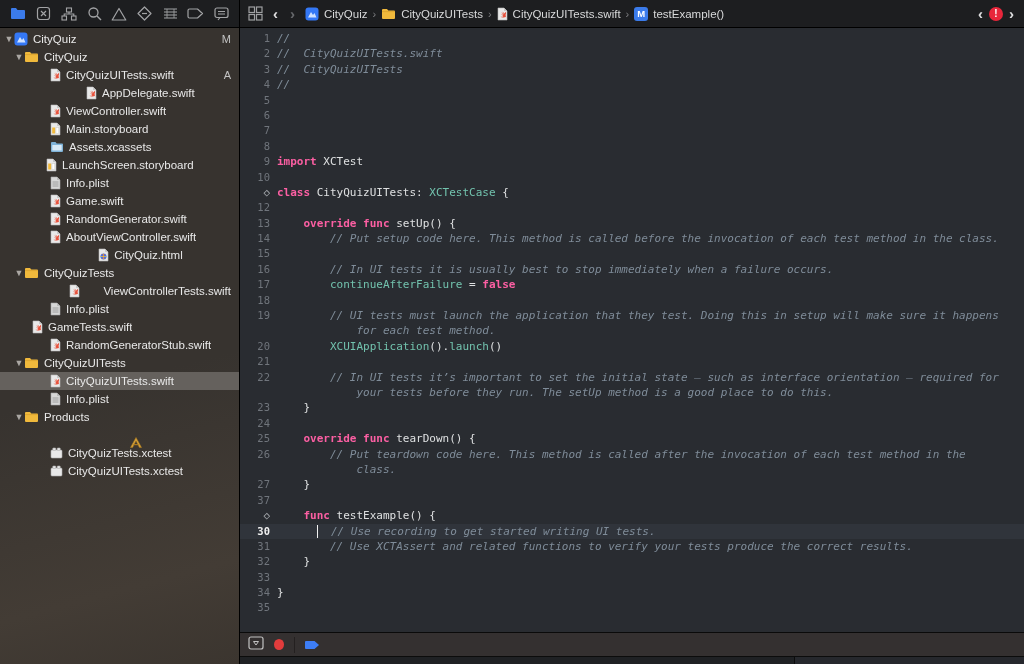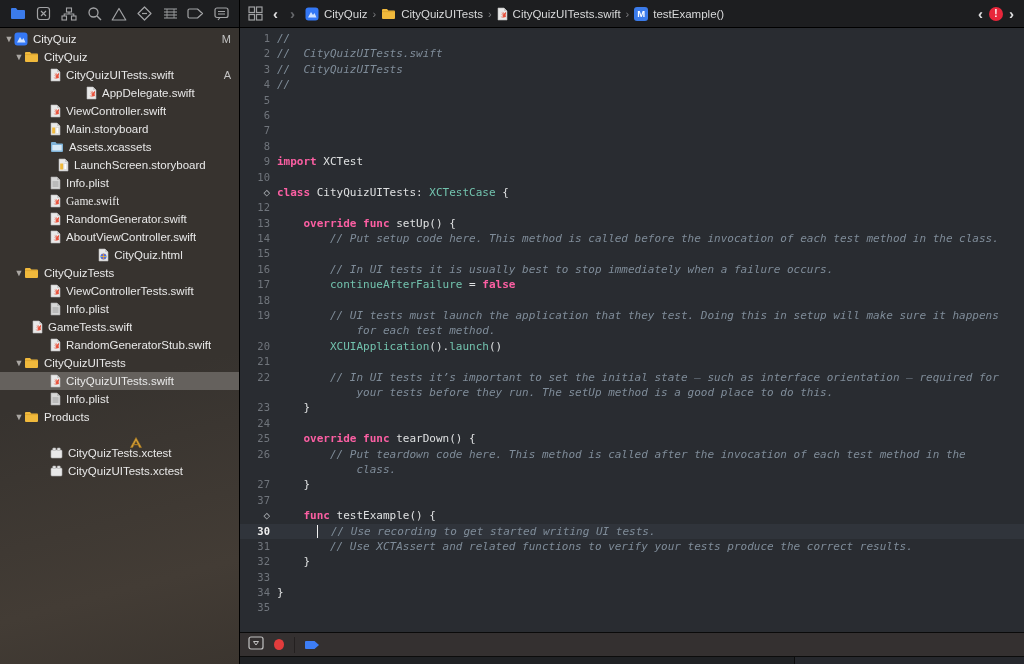--- a/index.html
+++ b/index.html
@@ -260,21 +260,21 @@
         <div class="srow" style="padding-left: 40px;">
           <span class="tri"></span>
           <span class="ficon">
             <svg width="14" height="12" viewBox="0 0 14 12">
               <path d="M1 2 a1 1 0 0 1 1-1 h3.5 l1.2 1.5 H12 a1 1 0 0 1 1 1 v6.5 a1 1 0 0 1 -1 1 H2 a1 1 0 0 1 -1 -1 Z" fill="#7fb3d8"></path>
               <rect x="2.3" y="4" width="9.4" height="5.5" rx="0.5" fill="#d8e9f5"></rect>
             </svg>
           </span>
           <span class="slabel">Assets.xcassets</span>
         </div>
-        <div class="srow" style="padding-left: 48px; align-items: center;">
+        <div class="srow" style="padding-left: 36px; align-items: center;">
           <span class="tri"></span>
           <span class="ficon">
             <svg width="11" height="14" viewBox="0 0 11 14">
               <path d="M1 1 h6 l3 3 v9 H1 Z" fill="#e9e9e9" stroke="#b9b9b9" stroke-width="0.6"></path>
               <path d="M7 1 l3 3 h-3 Z" fill="#c9c9c9"></path>
               <rect x="2.2" y="5.5" width="3" height="6" fill="#f0b93c"></rect>
               <rect x="6" y="5.5" width="2.8" height="6" fill="#fff" stroke="#c9c9c9" stroke-width="0.5"></rect>
             </svg>
           </span>
           <span class="slabel">LaunchScreen.storyboard</span>
@@ -283,21 +283,21 @@
           <span class="tri"></span>
           <span class="ficon">
             <svg width="11" height="14" viewBox="0 0 11 14">
               <path d="M1 1 h6 l3 3 v9 H1 Z" fill="#d7d7d7" stroke="#aaa" stroke-width="0.6"></path>
               <path d="M7 1 l3 3 h-3 Z" fill="#b9b9b9"></path>
               <path d="M2.5 6 h6 M2.5 8 h6 M2.5 10 h6" stroke="#8f8f8f" stroke-width="0.8"></path>
             </svg>
           </span>
           <span class="slabel">Info.plist</span>
         </div>
-        <div class="srow" style="padding-left: 40px; font-family: Liberation Serif, serif;">
+        <div class="srow" style="padding-left: 40px;">
           <span class="tri"></span>
           <span class="ficon">
             <svg width="11" height="14" viewBox="0 0 11 14">
               <path d="M1 1 h6 l3 3 v9 H1 Z" fill="#e9e9e9" stroke="#b9b9b9" stroke-width="0.6"></path>
               <path d="M7 1 l3 3 h-3 Z" fill="#c9c9c9"></path>
               <path d="M3 9.5 c2 1.6 4.4 1.3 5.2 0.2 c0.5 0.6 0.9 0.6 1 0.9 c-0.5-1.5-0.2-1.7-0.7-2.6 c1-1.6 0.3-3.2 0.3-3.2 s-0.5 1-1.3 1.6 c-0.9-1-2.3-1.9-2.3-1.9 l1.9 2.6 c-1.2-0.6-2.9-2-2.9-2 l2.4 3 c-1.2-0.3-2.6-1.5-2.6-1.5 c0.6 1.2 2.3 2.6 2.3 2.6 c-1.1 0.6-2.4 0.6-3.3 0.3 Z" fill="#e8503a"></path>
             </svg>
           </span>
           <span class="slabel">Game.swift</span>
         </div>
@@ -339,21 +339,21 @@
         <div class="srow" style="padding-left: 14px;">
           <span class="tri">▼</span>
           <span class="ficon">
             <svg width="15" height="12" viewBox="0 0 15 12">
               <path d="M1 2 a1 1 0 0 1 1-1 h4 l1.3 1.6 H13 a1 1 0 0 1 1 1 v6.4 a1 1 0 0 1 -1 1 H2 a1 1 0 0 1 -1 -1 Z" fill="#f0b93c"></path>
               <path d="M1 3.6 h13" stroke="#d9a22c" stroke-width="0.8"></path>
             </svg>
           </span>
           <span class="slabel">CityQuizTests</span>
         </div>
-        <div class="srow" style="padding-left: 40px;">
+        <div class="srow" style="padding-left: 40px; justify-content: space-between;">
           <span class="tri"></span>
           <span class="ficon">
             <svg width="11" height="14" viewBox="0 0 11 14">
               <path d="M1 1 h6 l3 3 v9 H1 Z" fill="#e9e9e9" stroke="#b9b9b9" stroke-width="0.6"></path>
               <path d="M7 1 l3 3 h-3 Z" fill="#c9c9c9"></path>
               <path d="M3 9.5 c2 1.6 4.4 1.3 5.2 0.2 c0.5 0.6 0.9 0.6 1 0.9 c-0.5-1.5-0.2-1.7-0.7-2.6 c1-1.6 0.3-3.2 0.3-3.2 s-0.5 1-1.3 1.6 c-0.9-1-2.3-1.9-2.3-1.9 l1.9 2.6 c-1.2-0.6-2.9-2-2.9-2 l2.4 3 c-1.2-0.3-2.6-1.5-2.6-1.5 c0.6 1.2 2.3 2.6 2.3 2.6 c-1.1 0.6-2.4 0.6-3.3 0.3 Z" fill="#e8503a"></path>
             </svg>
           </span>
           <span class="slabel">ViewControllerTests.swift</span>
         </div>

